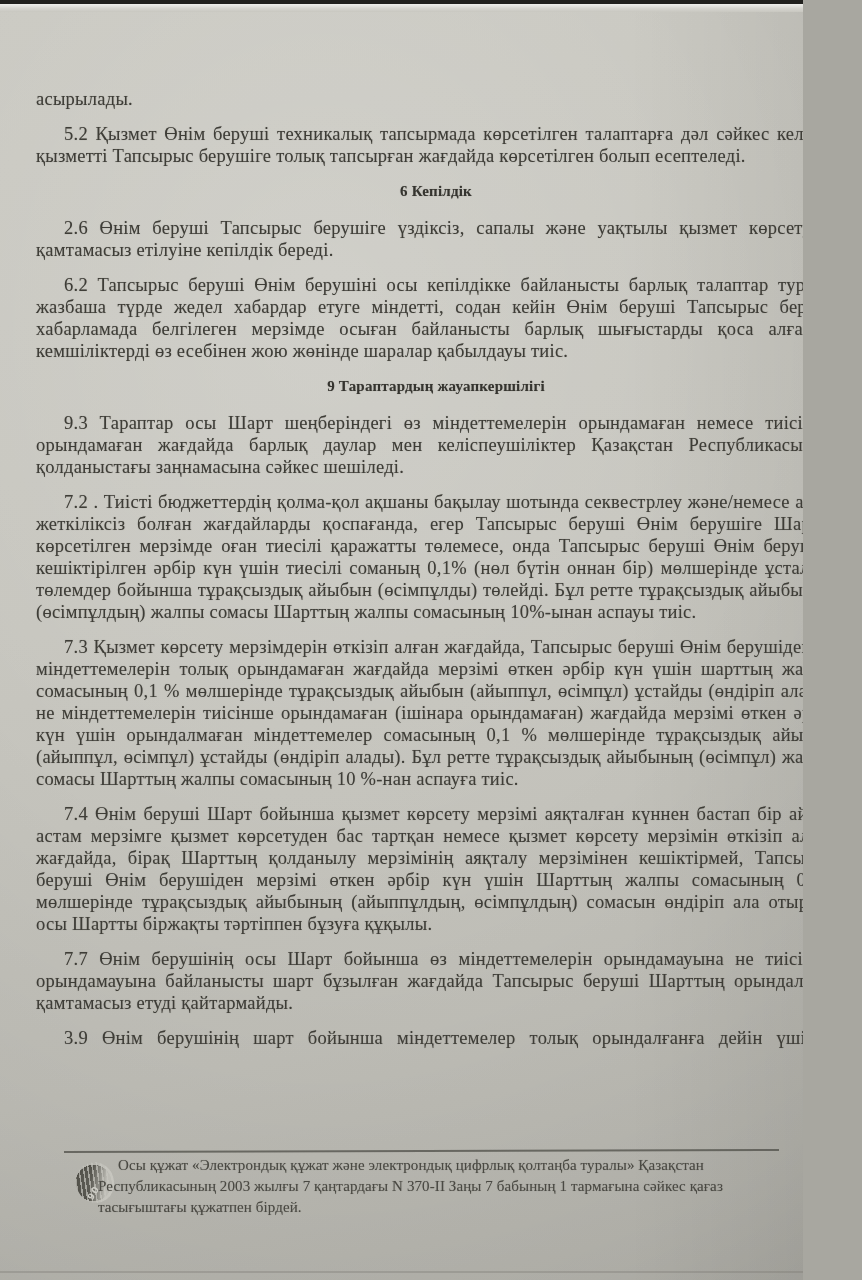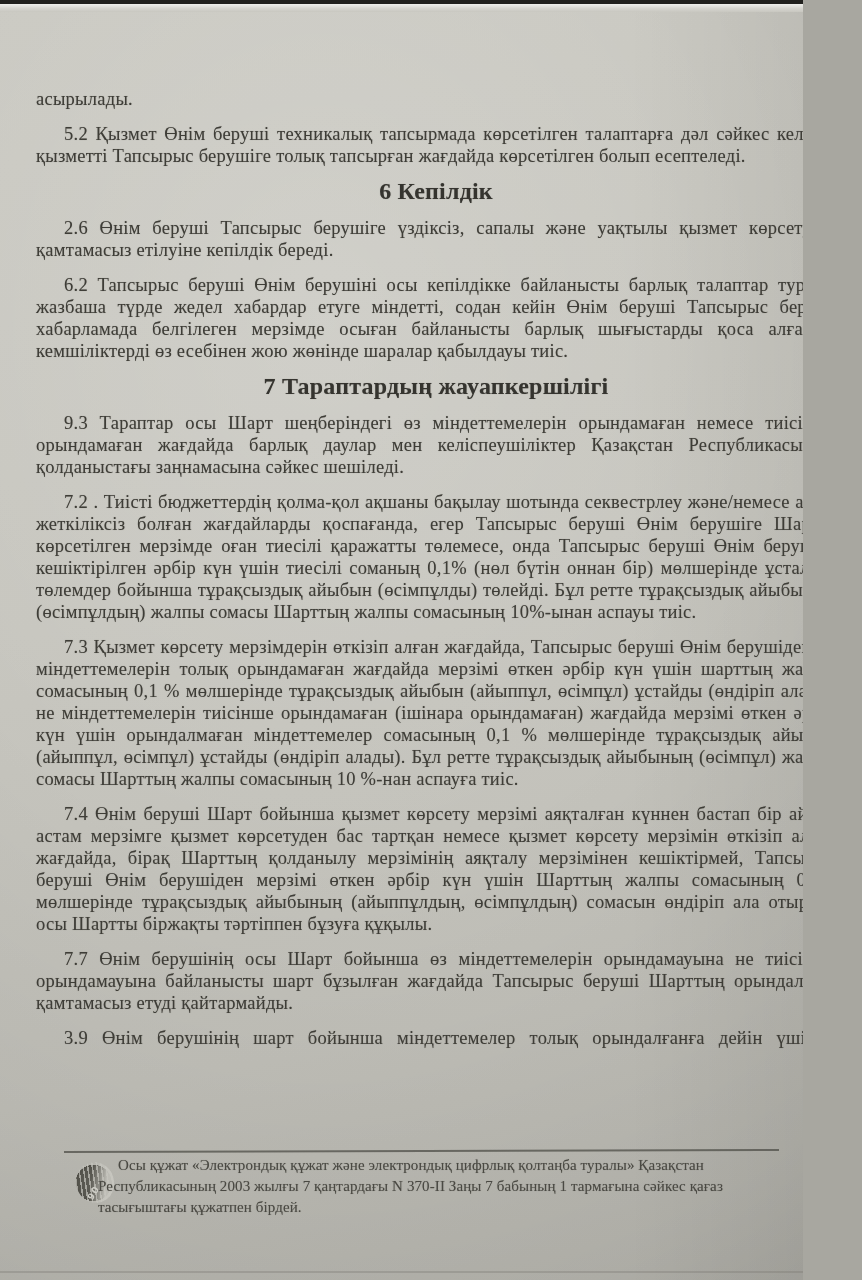--- a/index.html
+++ b/index.html
@@ -22,21 +22,21 @@
 
   .content{
     position:absolute;top:88px;left:36px;width:800px;
     color:#3e3d37;font-size:18.5px;line-height:22px;
     letter-spacing:.25px;text-align:justify;
     text-shadow:0 0 1px rgba(62,61,55,.35);
   }
   .content p{margin:0 0 13px 0;text-indent:28px;}
   .content p.p-cont{text-indent:0;}
   .content h3.sec{
-    margin:2px 0 15px 0;text-align:center;font-size:24px;font-weight:bold;
+    margin:2px 0 15px 0;text-align:center;font-size:15px;font-weight:bold;
     color:#35342f;letter-spacing:.2px;
   }
   .content p.p-last{margin:0;text-align-last:justify;}
 
   .sep-line{
     position:absolute;left:64px;right:24px;top:1150px;height:2px;
     background:#4e4d47;opacity:.75;transform:rotate(-0.15deg);
   }
   .footer-text{
     position:absolute;left:98px;top:1155px;width:630px;z-index:2;
@@ -67,21 +67,21 @@
 <div class="photo">
   <div class="edge-dark"></div>
   <div class="edge-light"></div>
 
   <div class="content">
     <p class="p-cont">асырылады.</p>
     <p>5.2 Қызмет Өнім беруші техникалық тапсырмада көрсетілген талаптарға дәл сәйкес келетін қызметті Тапсырыс берушіге толық тапсырған жағдайда көрсетілген болып есептеледі.</p>
     <h3 class="sec">6 Кепілдік</h3>
     <p>2.6 Өнім беруші Тапсырыс берушіге үздіксіз, сапалы және уақтылы қызмет көрсетудің қамтамасыз етілуіне кепілдік береді.</p>
     <p>6.2 Тапсырыс беруші Өнім берушіні осы кепілдікке байланысты барлық талаптар туралы жазбаша түрде жедел хабардар етуге міндетті, содан кейін Өнім беруші Тапсырыс беруші хабарламада белгілеген мерзімде осыған байланысты барлық шығыстарды қоса алғанда, кемшіліктерді өз есебінен жою жөнінде шаралар қабылдауы тиіс.</p>
-    <h3 class="sec">7 Тараптардың жауапкершілігі</h3>
+    <h3 class="sec">9 Тараптардың жауапкершілігі</h3>
     <p>9.3 Тараптар осы Шарт шеңберіндегі өз міндеттемелерін орындамаған немесе тиісінше орындамаған жағдайда барлық даулар мен келіспеушіліктер Қазақстан Республикасының қолданыстағы заңнамасына сәйкес шешіледі.</p>
     <p>7.2 . Тиісті бюджеттердің қолма-қол ақшаны бақылау шотында секвестрлеу және/немесе ақша жеткіліксіз болған жағдайларды қоспағанда, егер Тапсырыс беруші Өнім берушіге Шартта көрсетілген мерзімде оған тиесілі қаражатты төлемесе, онда Тапсырыс беруші Өнім берушіге кешіктірілген әрбір күн үшін тиесілі соманың 0,1% (нөл бүтін оннан бір) мөлшерінде ұсталған төлемдер бойынша тұрақсыздық айыбын (өсімпұлды) төлейді. Бұл ретте тұрақсыздық айыбының (өсімпұлдың) жалпы сомасы Шарттың жалпы сомасының 10%-ынан аспауы тиіс.</p>
     <p>7.3 Қызмет көрсету мерзімдерін өткізіп алған жағдайда, Тапсырыс беруші Өнім берушіден ол міндеттемелерін толық орындамаған жағдайда мерзімі өткен әрбір күн үшін шарттың жалпы сомасының 0,1 % мөлшерінде тұрақсыздық айыбын (айыппұл, өсімпұл) ұстайды (өндіріп алады) не міндеттемелерін тиісінше орындамаған (ішінара орындамаған) жағдайда мерзімі өткен әрбір күн үшін орындалмаған міндеттемелер сомасының 0,1 % мөлшерінде тұрақсыздық айыбын (айыппұл, өсімпұл) ұстайды (өндіріп алады). Бұл ретте тұрақсыздық айыбының (өсімпұл) жалпы сомасы Шарттың жалпы сомасының 10 %-нан аспауға тиіс.</p>
     <p>7.4 Өнім беруші Шарт бойынша қызмет көрсету мерзімі аяқталған күннен бастап бір айдан астам мерзімге қызмет көрсетуден бас тартқан немесе қызмет көрсету мерзімін өткізіп алған жағдайда, бірақ Шарттың қолданылу мерзімінің аяқталу мерзімінен кешіктірмей, Тапсырыс беруші Өнім берушіден мерзімі өткен әрбір күн үшін Шарттың жалпы сомасының 0,1% мөлшерінде тұрақсыздық айыбының (айыппұлдың, өсімпұлдың) сомасын өндіріп ала отырып, осы Шартты біржақты тәртіппен бұзуға құқылы.</p>
     <p>7.7 Өнім берушінің осы Шарт бойынша өз міндеттемелерін орындамауына не тиісінше орындамауына байланысты шарт бұзылған жағдайда Тапсырыс беруші Шарттың орындалуын қамтамасыз етуді қайтармайды.</p>
     <p class="p-last">3.9 Өнім берушінің шарт бойынша міндеттемелер толық орындалғанға дейін үшінші</p>
   </div>
 
   <div class="sep-line"></div>
 

